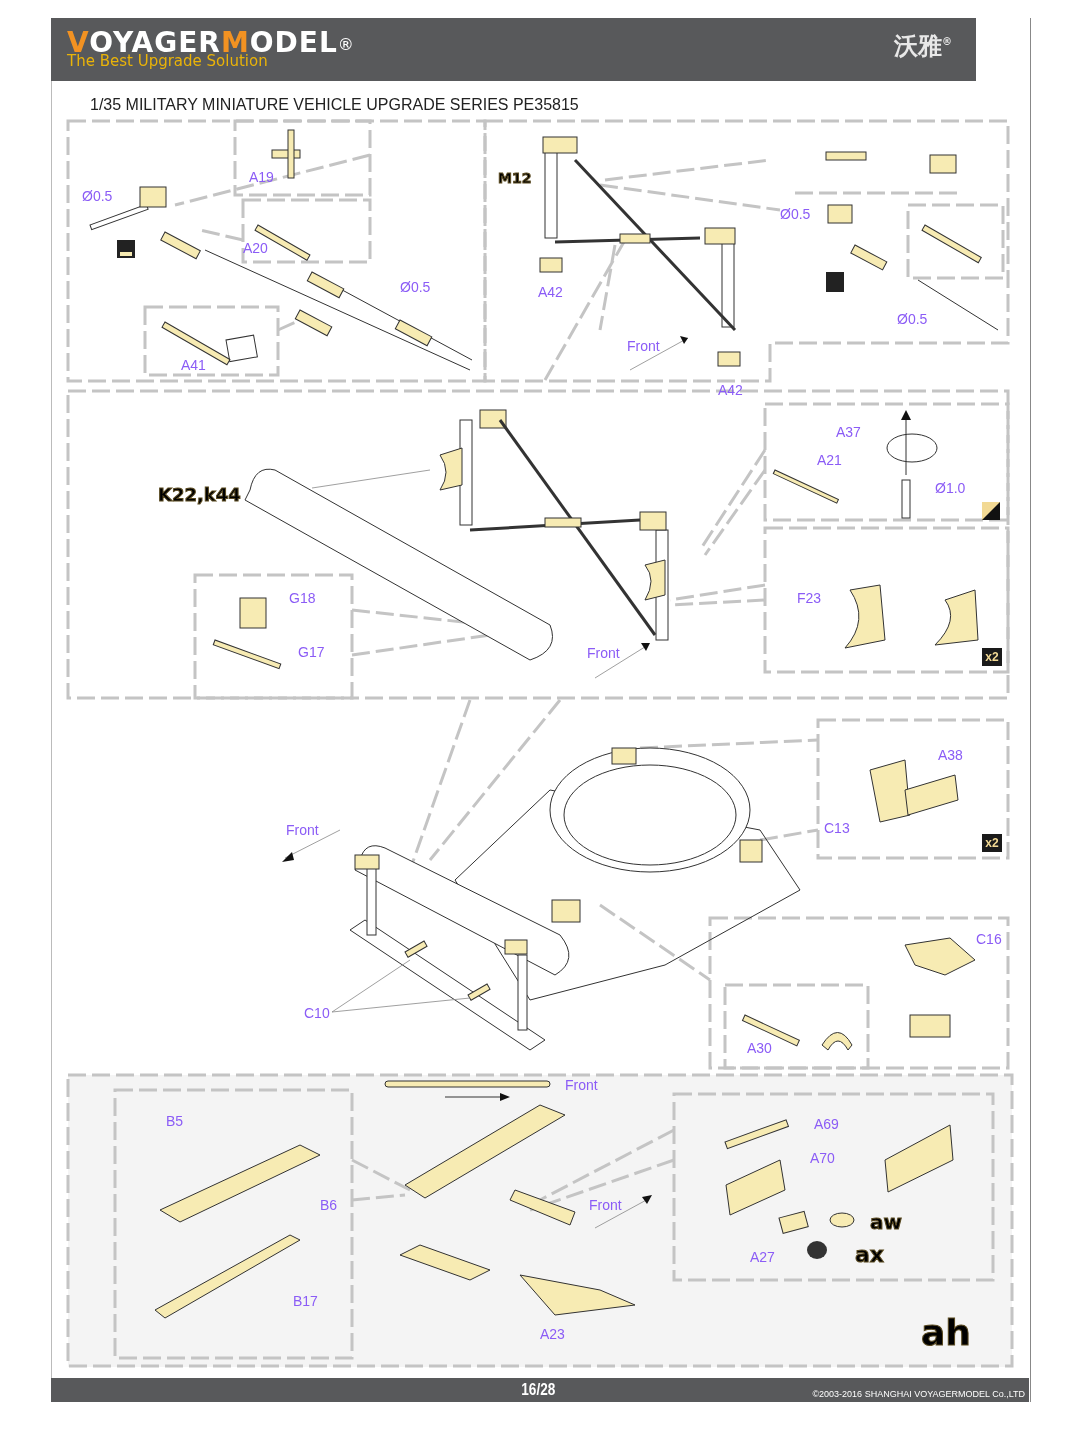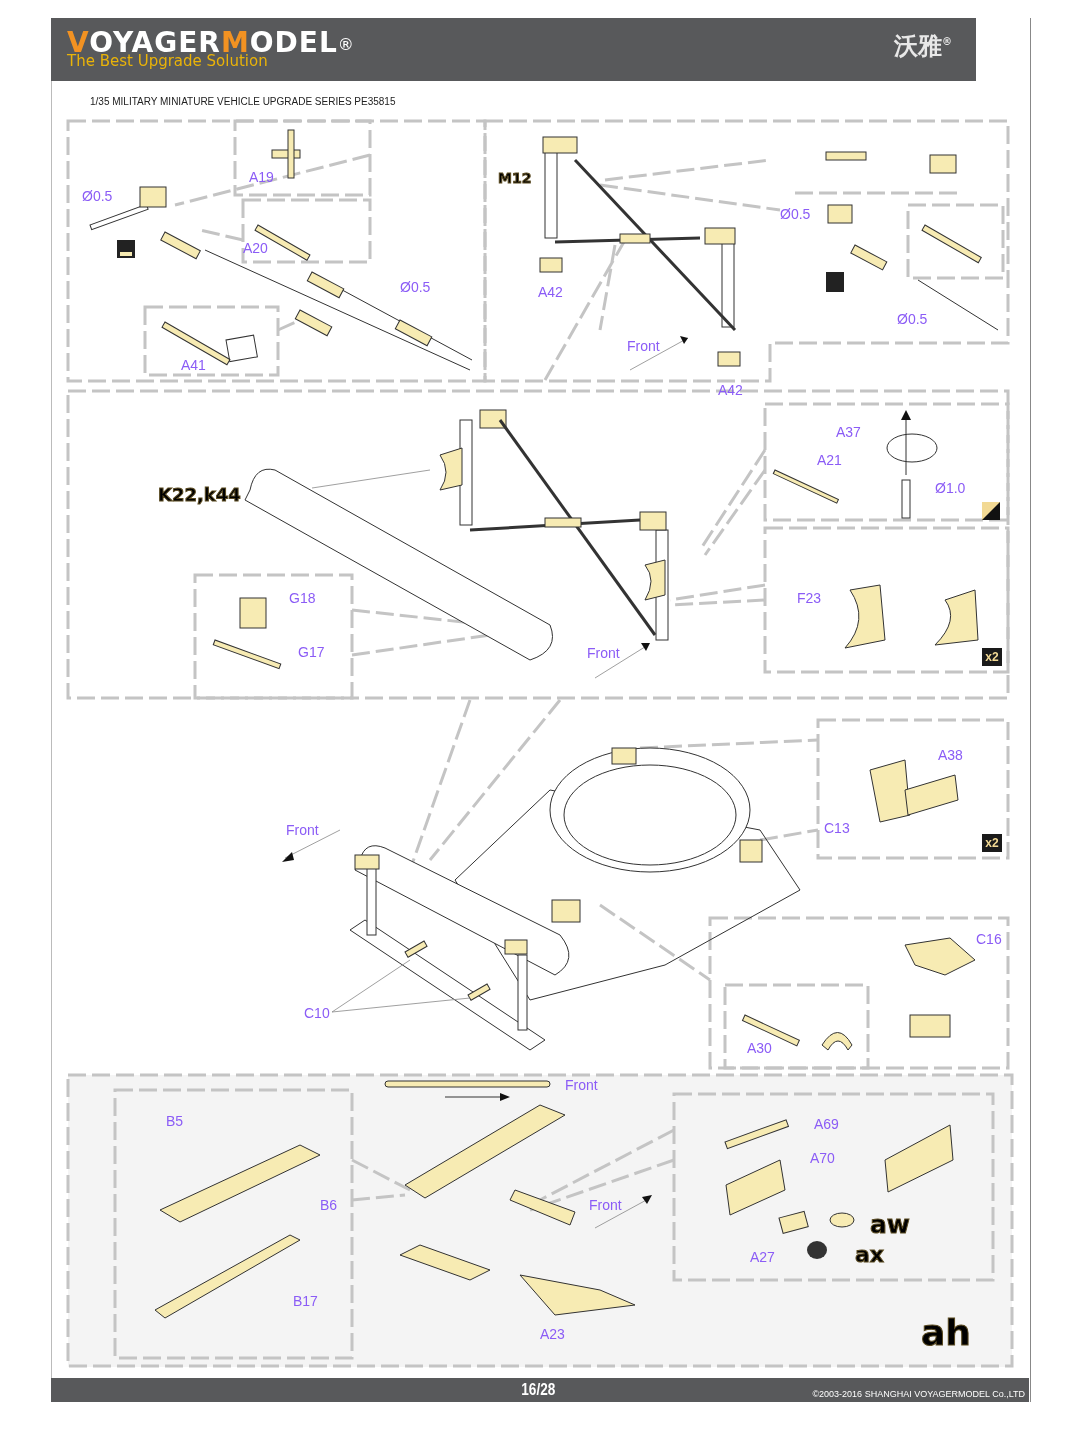--- a/index.html
+++ b/index.html
@@ -5,21 +5,21 @@
   html, body { margin:0; padding:0; background:#ffffff; }
   body { width:1080px; height:1451px; position:relative; overflow:hidden; font-family:"Liberation Sans", sans-serif; color:#222; }
   .page { position:absolute; left:51px; top:18px; width:978px; height:1384px; background:#fff; border-right:1px solid #888; border-left:1px solid #bbb; }
   .header { position:absolute; left:51px; top:18px; width:925px; height:63px; background:#58595b; }
   .brand { position:absolute; left:16px; top:10px; font-family:"DejaVu Sans", sans-serif; font-weight:bold; font-size:28px; color:#fff; letter-spacing:1px; line-height:30px; }
   .brand .o { color:#f29222; }
   .brand sup { font-size:16px; font-weight:normal; vertical-align:top; position:relative; top:2px; }
   .tagline { position:absolute; left:16px; top:34px; font-size:15px; color:#eab308; font-family:"DejaVu Sans", sans-serif; }
   .cn { position:absolute; right:24px; top:12px; font-size:24px; font-weight:bold; color:#e8e8e8; font-family:"DejaVu Sans", sans-serif; }
   .cn sup { font-size:10px; }
-  .subtitle { position:absolute; left:90px; top:96px; font-size:10px; color:#222;text-align:right; }
+  .subtitle { position:absolute; left:90px; top:96px; font-size:16px; color:#222;text-align:right; }
   .footer { position:absolute; left:51px; top:1378px; width:978px; height:24px; background:#58595b; }
   .pagenum { position:absolute; left:466px; top:2px; font-size:17px; font-weight:bold; color:#fff; font-family:"Liberation Sans", sans-serif; transform:scaleX(0.8); }
   .copyright { position:absolute; right:4px; top:11px; font-size:9px; color:#fff; }
   svg.art { position:absolute; left:0; top:0; }
   .dash { fill:none; stroke:#c4c4c4; stroke-width:3; stroke-dasharray:18 6; }
   .lbl { position:absolute; font-size:14px; color:#8b5cf6; white-space:nowrap; }
   .gold { position:absolute; font-weight:bold; color:#000000; -webkit-text-stroke:1px #5a4a20; font-family:"DejaVu Sans", sans-serif; white-space:nowrap; }
   .x2 { position:absolute; width:20px; height:18px; background:#1a1a1a; color:#f2d994; font-size:12px; font-weight:bold; text-align:center; line-height:18px; }
   .pe { fill:#f7ebb3; stroke:#333; stroke-width:1; }
   .ln { stroke:#333; stroke-width:1; fill:none; }
@@ -217,20 +217,20 @@
 
 <div class="lbl" style="left:166px;top:1113px;">B5</div>
 <div class="lbl" style="left:320px;top:1197px;">B6</div>
 <div class="lbl" style="left:293px;top:1293px;">B17</div>
 <div class="lbl" style="left:565px;top:1077px;">Front</div>
 <div class="lbl" style="left:589px;top:1197px;">Front</div>
 <div class="lbl" style="left:540px;top:1326px;">A23</div>
 <div class="lbl" style="left:814px;top:1116px;">A69</div>
 <div class="lbl" style="left:810px;top:1150px;">A70</div>
 <div class="lbl" style="left:750px;top:1249px;">A27</div>
-<div class="gold" style="left:870px;top:1210px;font-size:25px;">aw</div>
+<div class="gold" style="left:870px;top:1210px;font-size:20px;">aw</div>
 <div class="gold" style="left:855px;top:1242px;font-size:22px;">ax</div>
 <div class="gold" style="left:921px;top:1312px;font-size:36px;">ah</div>
 
 <div class="footer">
   <div class="pagenum">16/28</div>
   <div class="copyright">©2003-2016 SHANGHAI VOYAGERMODEL  Co.,LTD</div>
 </div>
 
 </body></html>

